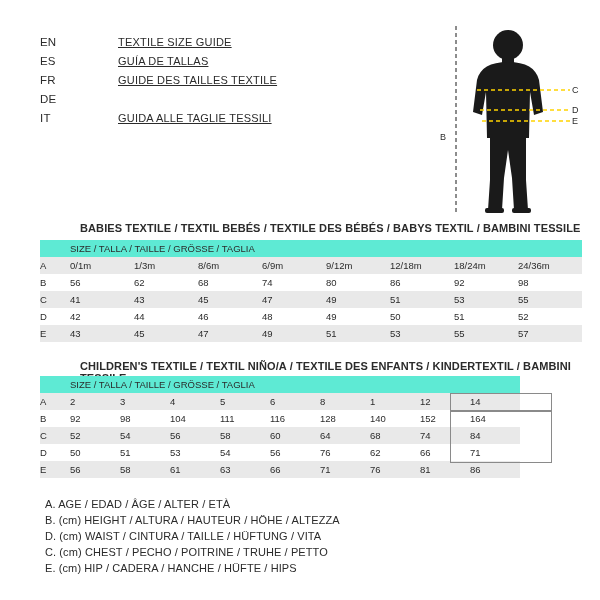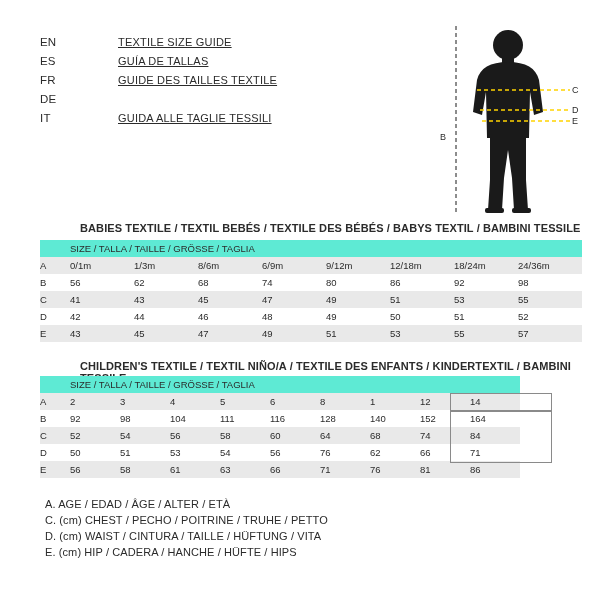--- a/index.html
+++ b/index.html
@@ -357,18 +357,19 @@
       </tr>
     </tbody>
       </table>
 
     <div class="highlight-box" style="left:410px; top:17px; width:100px; height:17px;"></div>
     <div class="highlight-box" style="left:410px; top:34px; width:100px; height:51px;"></div>
   </div>
 
   <div class="legend">
     <div class="legend-line">A. AGE / EDAD / ÂGE / ALTER / ETÀ</div>
+    <div class="legend-line">B. (cm) HEIGHT / ALTURA / HAUTEUR / HÖHE / ALTEZZA</div>
+    <div class="legend-line">D. (cm) WAIST / CINTURA / TAILLE / HÜFTUNG / VITA</div>
     <div class="legend-line">C. (cm) CHEST / PECHO / POITRINE / TRUHE / PETTO</div>
-    <div class="legend-line">D. (cm) WAIST / CINTURA / TAILLE / HÜFTUNG / VITA</div>
     <div class="legend-line">E. (cm) HIP / CADERA / HANCHE / HÜFTE / HIPS</div>
   </div>
 
 </div>
 
 </body></html>

